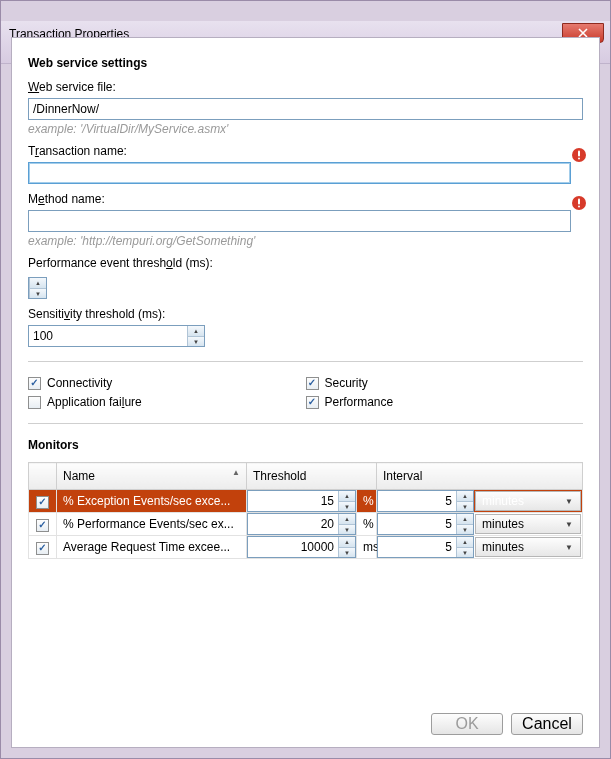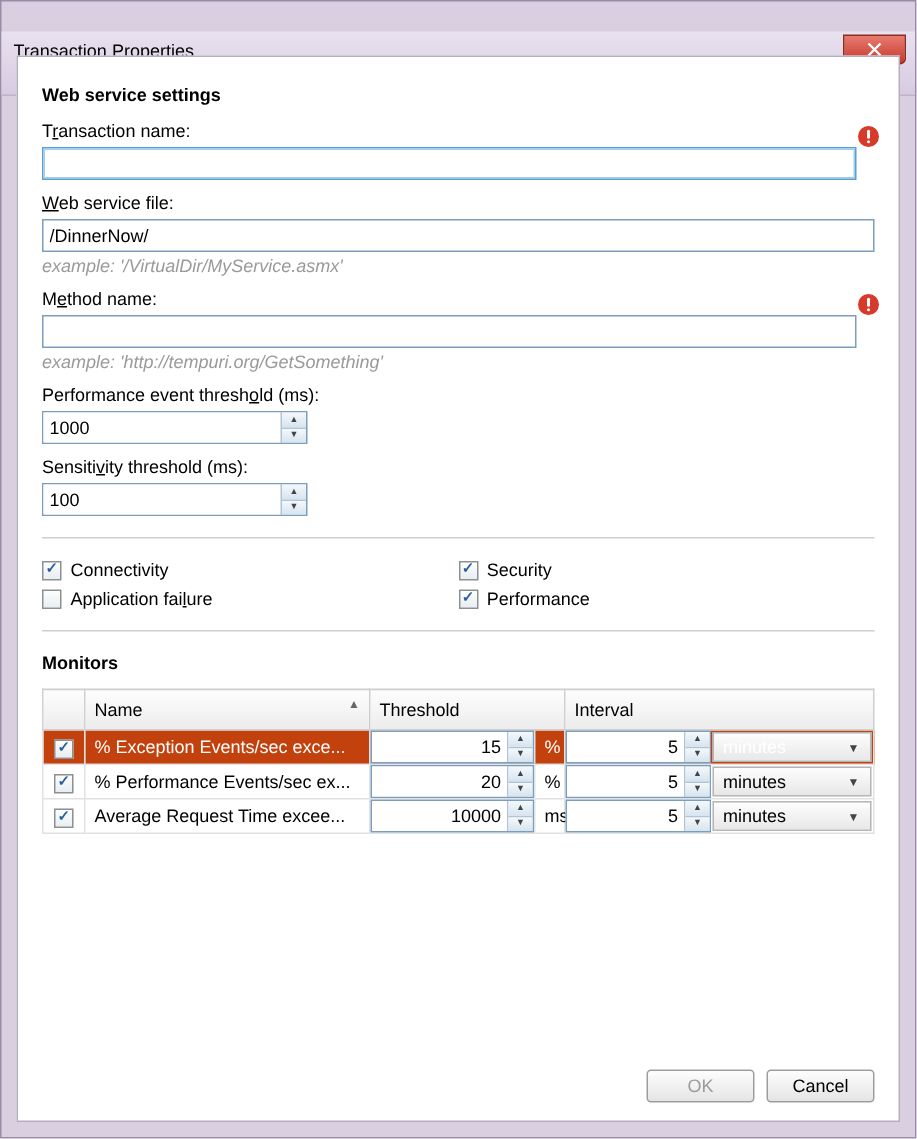--- a/index.html
+++ b/index.html
@@ -210,21 +210,21 @@
     display:flex;
     gap: 8px;
   }
   .btn {
     min-width: 72px;
     height: 22px;
     border: 1px solid #9d9d9d;
     background: linear-gradient(#fdfdfd,#e5e5e5);
     border-radius: 3px;
     font-family:inherit;
-    font-size:12px;
+    font-size:16px;
     cursor:pointer;
     padding: 0 10px;
   }
   .btn[disabled] {
     color:#9b9b9b;
     cursor:default;
   }
   .err-icon {
     position:absolute;
     right: -4px;
@@ -242,56 +242,55 @@
     <div class="close-btn">
       <svg width="10" height="10" viewBox="0 0 10 10">
           <path d="M1 1 L9 9 M9 1 L1 9" stroke="#fff" stroke-width="1.6"></path>
         </svg>
     </div>
   </div>
 
   <div class="inner">
 
     <div class="section-title">Web service settings</div>
+
+    <div class="field-row">
+      <span class="label"><u>W</u><span>eb service file:</span></span>
+      <input type="text" class="txt" value="/DinnerNow/" style="">
+      <div class="hint">example: '/VirtualDir/MyService.asmx'</div>
+    </div>
 
     <div class="field-row">
       <span class="label"><span>T</span><u>r</u><span>ansaction name:</span></span>
       <input type="text" class="txt focused" style="width: calc(100% - 12px);" value="">
       <span class="err-icon">
         <svg width="16" height="16" viewBox="0 0 16 16">
             <circle cx="8" cy="8" r="7" fill="#d73a2a"></circle>
             <rect x="7" y="3.5" width="2" height="6" rx="1" fill="#fff"></rect>
             <rect x="7" y="10.5" width="2" height="2" rx="1" fill="#fff"></rect>
           </svg>
       </span>
-    </div>
-
-    <div class="field-row">
-      <span class="label"><u>W</u><span>eb service file:</span></span>
-      <input type="text" class="txt" value="/DinnerNow/" style="">
-      <div class="hint">example: '/VirtualDir/MyService.asmx'</div>
     </div>
 
     <div class="field-row">
       <span class="label"><span>M</span><u>e</u><span>thod name:</span></span>
       <input type="text" class="txt" style="width: calc(100% - 12px);" value="">
       <span class="err-icon">
         <svg width="16" height="16" viewBox="0 0 16 16">
             <circle cx="8" cy="8" r="7" fill="#d73a2a"></circle>
             <rect x="7" y="3.5" width="2" height="6" rx="1" fill="#fff"></rect>
             <rect x="7" y="10.5" width="2" height="2" rx="1" fill="#fff"></rect>
           </svg>
       </span>
       <div class="hint">example: 'http://tempuri.org/GetSomething'</div>
     </div>
 
     <div class="field-row">
       <span class="label"><span>Performance event thresh</span><u>o</u><span>ld (ms):</span></span>
       <div class="spinner">
-        <input value="1000" style="">
         <div class="btns">
             <div>▲</div>
             <div>▼</div>
           </div>
       </div>
     </div>
 
     <div class="field-row">
       <span class="label"><span>Sensiti</span><u>v</u><span>ity threshold (ms):</span></span>
       <div class="spinner">

